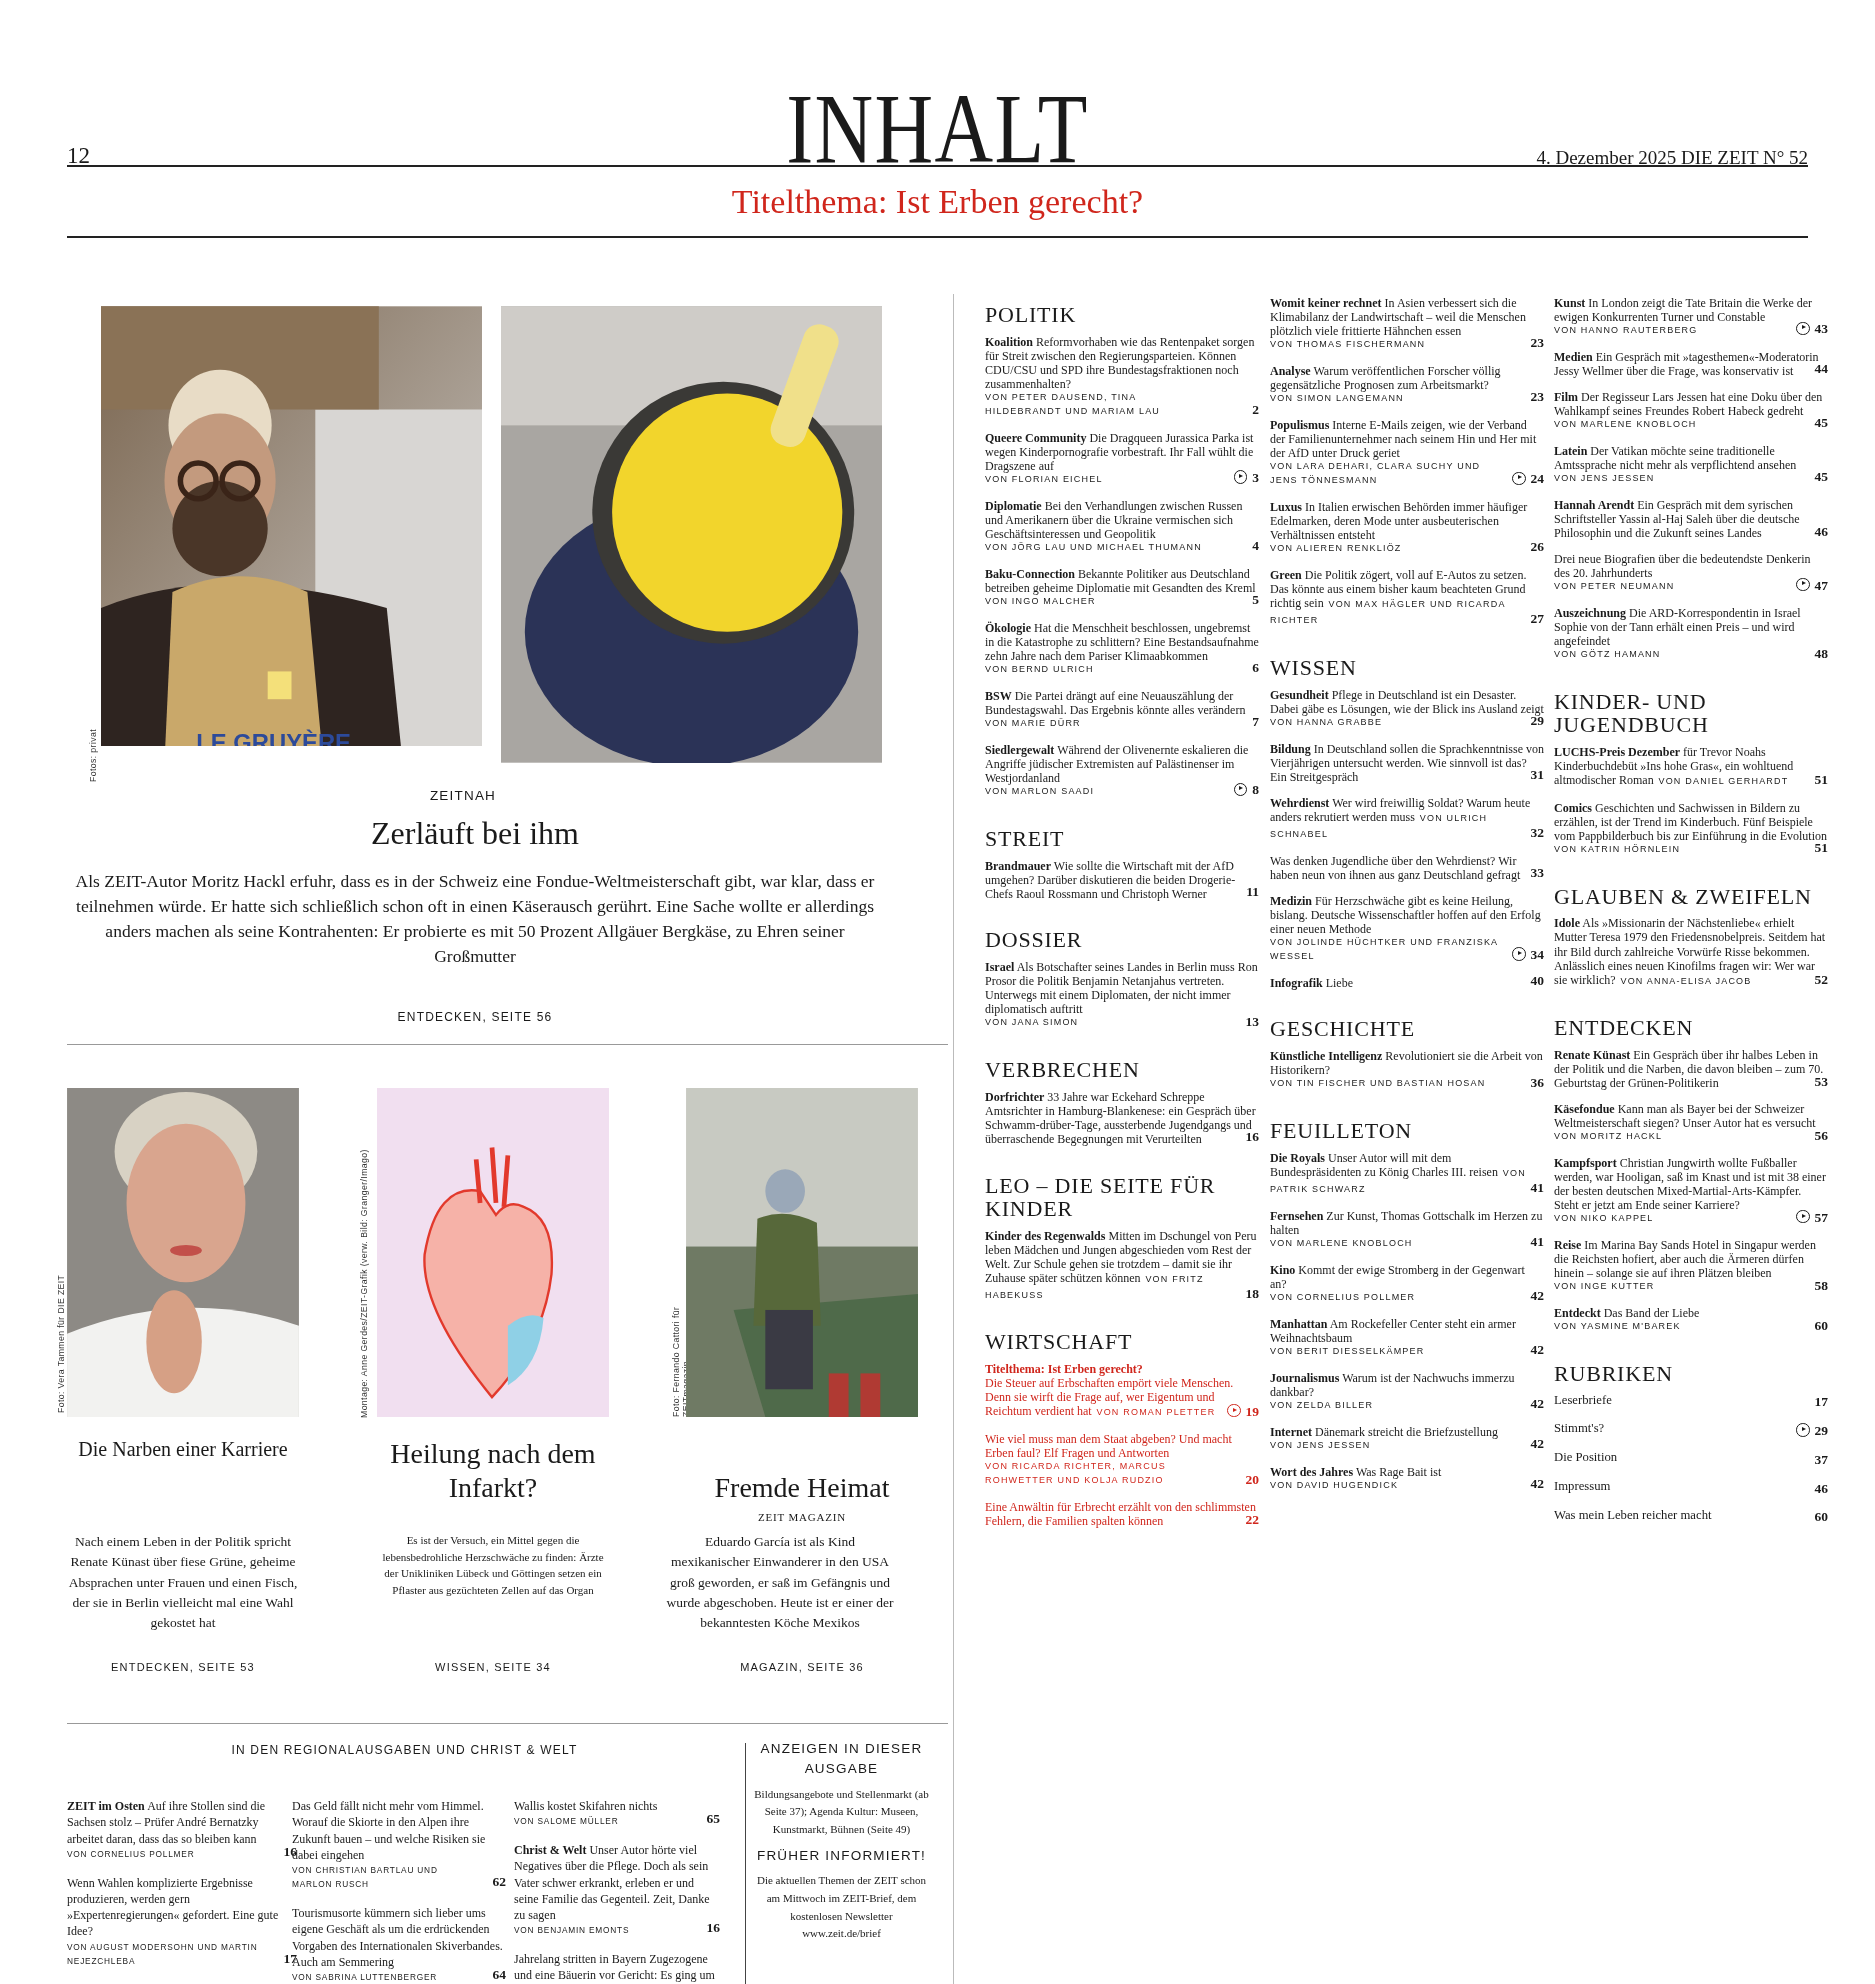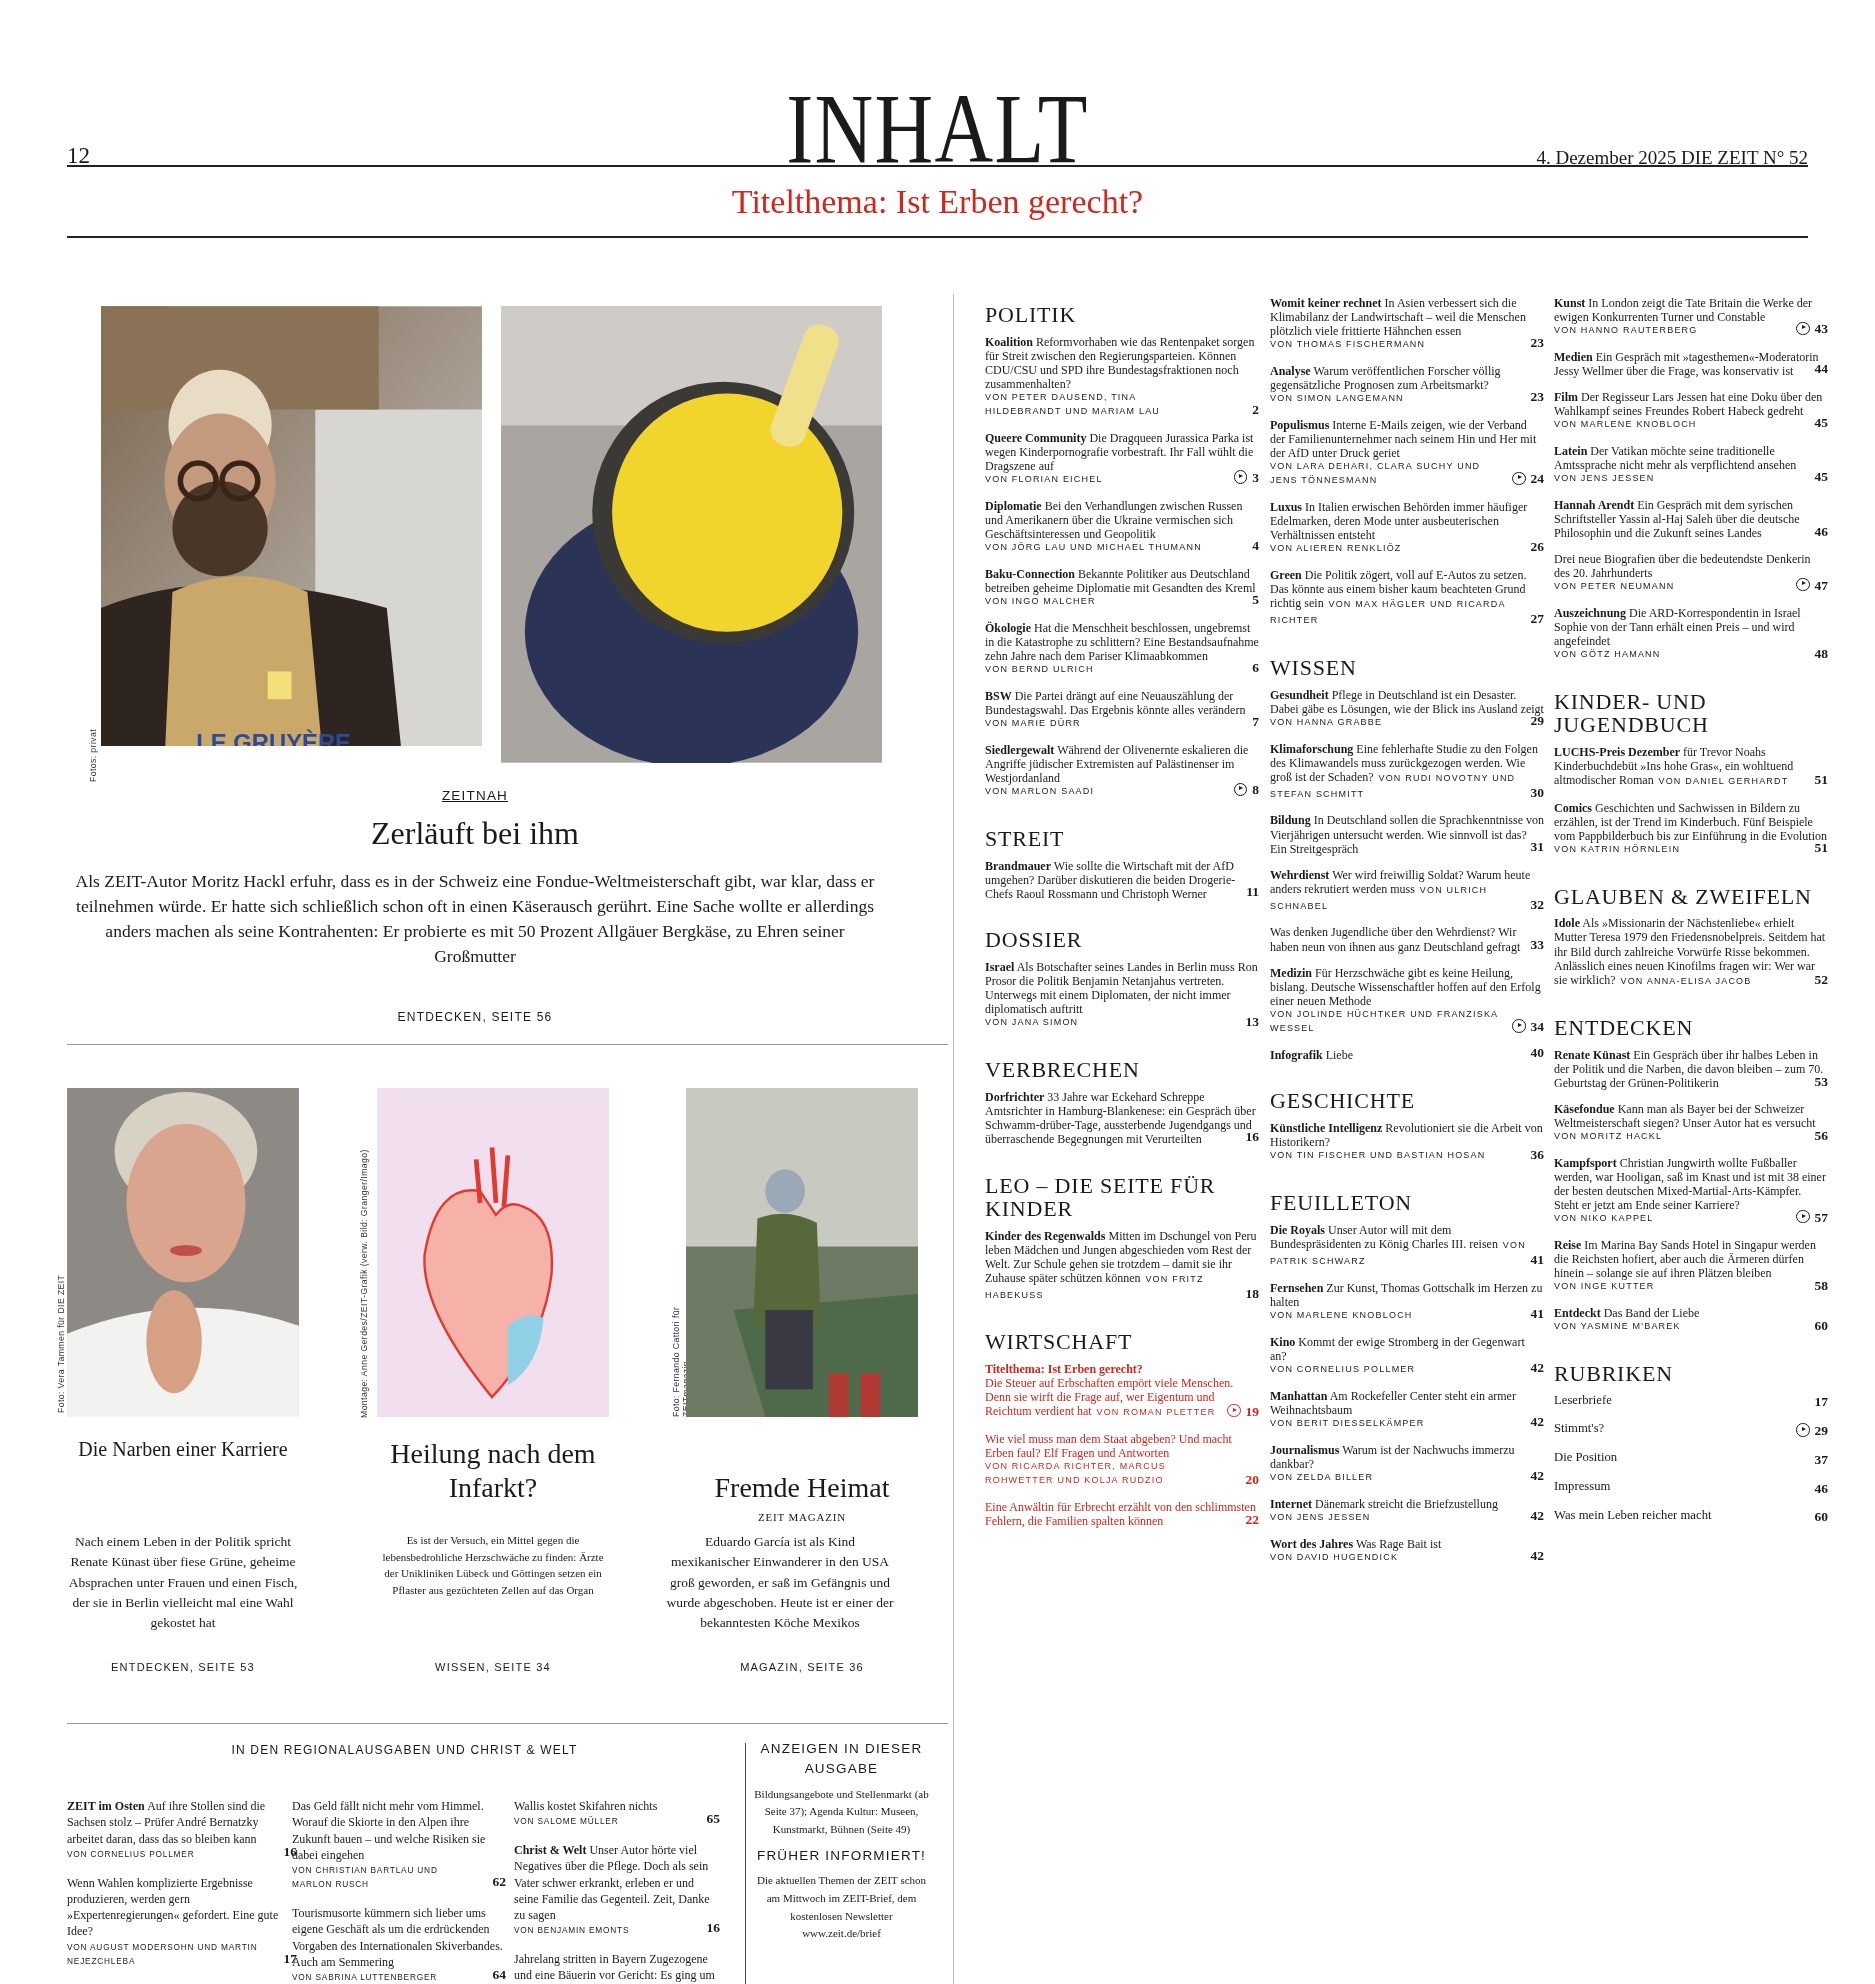--- a/index.html
+++ b/index.html
@@ -91,21 +91,21 @@
   <svg width="381" height="457" viewBox="0 0 960 1150">
     <rect width="960" height="1150" fill="#a9a6a2"></rect>
     <rect x="0" y="0" width="960" height="300" fill="#cfccc8"></rect>
     <ellipse cx="480" cy="820" rx="420" ry="340" fill="#2b3357"></ellipse>
     <ellipse cx="560" cy="520" rx="330" ry="330" fill="#3a3936"></ellipse>
     <ellipse cx="570" cy="520" rx="290" ry="300" fill="#f2d52c"></ellipse>
     <rect x="720" y="40" width="90" height="320" rx="40" fill="#f0e08a" transform="rotate(20 765 200)"></rect>
   </svg>
 </div>
 
-<div class="abs kicker" style="left:67px; width:816px; top:788px;text-decoration:underline;">ZEITNAH</div>
+<div class="abs kicker" style="left:55px; width:816px; top:788px;">ZEITNAH</div>
 <div class="abs feat-title" style="left:67px; width:816px; top:814px; font-size:32px;">Zerläuft bei ihm</div>
 <div class="abs feat-body" style="left:67px; width:816px; top:869px;">Als ZEIT-Autor Moritz Hackl erfuhr, dass es in der Schweiz eine Fondue-Weltmeisterschaft gibt, war klar, dass er teilnehmen würde. Er hatte sich schließlich schon oft in einen Käserausch gerührt. Eine Sache wollte er allerdings anders machen als seine Kontrahenten: Er probierte es mit 50 Prozent Allgäuer Bergkäse, zu Ehren seiner Großmutter</div>
 <div class="abs feat-ref" style="left:67px; width:816px; top:1010px;">ENTDECKEN, SEITE 56</div>
 <div class="hr" style="left:67px; width:881px; top:1044px; height:1.2px; background:#999;"></div>
 
 <div class="credit" style="left:56px; top:1270px; height:143px;">Foto: Vera Tammen für DIE ZEIT</div>
 <div class="photo" style="left:67px; top:1088px; width:232px; height:329px;">
   <svg width="232" height="329" viewBox="0 0 585 830">
     <rect width="585" height="830" fill="#8d8a85"></rect>
     <ellipse cx="300" cy="160" rx="180" ry="150" fill="#d8d2c4"></ellipse>
@@ -246,21 +246,20 @@
 
 <div class="toc-col" id="toc2" style="left:1270px; top:296px;">
     <div class="entry"><b>Womit keiner rechnet</b>  <span>In Asien verbessert sich die Klimabilanz der Landwirtschaft – weil die Menschen plötzlich viele frittierte Hähnchen essen</span><span class="by">VON THOMAS FISCHERMANN</span><span class="pg"><span>23</span></span></div>
     <div class="entry"><b>Analyse</b>  <span>Warum veröffentlichen Forscher völlig gegensätzliche Prognosen zum Arbeitsmarkt?</span><span class="by">VON SIMON LANGEMANN</span><span class="pg"><span>23</span></span></div>
     <div class="entry"><b>Populismus</b>  <span>Interne E-Mails zeigen, wie der Verband der Familienunternehmer nach seinem Hin und Her mit der AfD unter Druck geriet</span><span class="by">VON LARA DEHARI, CLARA SUCHY UND JENS TÖNNESMANN</span><span class="pg"><span class="play"></span><span>24</span></span></div>
     <div class="entry"><b>Luxus</b>  <span>In Italien erwischen Behörden immer häufiger Edelmarken, deren Mode unter ausbeuterischen Verhältnissen entsteht</span><span class="by">VON ALIEREN RENKLIÖZ</span><span class="pg"><span>26</span></span></div>
     <div class="entry"><b>Green</b>  <span>Die Politik zögert, voll auf E-Autos zu setzen. Das könnte aus einem bisher kaum beachteten Grund richtig sein</span><span class="by inline">VON MAX HÄGLER UND RICARDA RICHTER</span><span class="pg"><span>27</span></span></div>
     <div style="height: 8.7px;"></div>
     <div class="sec-title">WISSEN</div>
     <div class="entry"><b>Gesundheit</b>  <span>Pflege in Deutschland ist ein Desaster. Dabei gäbe es Lösungen, wie der Blick ins Ausland zeigt</span><span class="by">VON HANNA GRABBE</span><span class="pg"><span>29</span></span></div>
-    <div class="entry"><b>Klimaforschung</b>  <span>Eine fehlerhafte Studie zu den Folgen des Klimawandels muss zurückgezogen werden. Wie groß ist der Schaden?</span><span class="by inline">VON RUDI NOVOTNY UND STEFAN SCHMITT</span><span class="pg"><span>30</span></span></div>
     <div class="entry"><b>Bildung</b>  <span>In Deutschland sollen die Sprachkenntnisse von Vierjährigen untersucht werden. Wie sinnvoll ist das? Ein Streitgespräch</span><span class="pg"><span>31</span></span></div>
     <div class="entry"><b>Wehrdienst</b>  <span>Wer wird freiwillig Soldat? Warum heute anders rekrutiert werden muss</span><span class="by inline">VON ULRICH SCHNABEL</span><span class="pg"><span>32</span></span></div>
     <div class="entry"><span>Was denken Jugendliche über den Wehrdienst? Wir haben neun von ihnen aus ganz Deutschland gefragt</span><span class="pg"><span>33</span></span></div>
     <div class="entry"><b>Medizin</b>  <span>Für Herzschwäche gibt es keine Heilung, bislang. Deutsche Wissenschaftler hoffen auf den Erfolg einer neuen Methode</span><span class="by">VON JOLINDE HÜCHTKER UND FRANZISKA WESSEL</span><span class="pg"><span class="play"></span><span>34</span></span></div>
     <div class="entry"><b>Infografik</b>  <span>Liebe</span><span class="pg"><span>40</span></span></div>
     <div style="height: 8.7px;"></div>
     <div class="sec-title">GESCHICHTE</div>
     <div class="entry"><b>Künstliche Intelligenz</b>  <span>Revolutioniert sie die Arbeit von Historikern?</span><span class="by">VON TIN FISCHER UND BASTIAN HOSAN</span><span class="pg"><span>36</span></span></div>
     <div style="height: 8.7px;"></div>
     <div class="sec-title">FEUILLETON</div>

